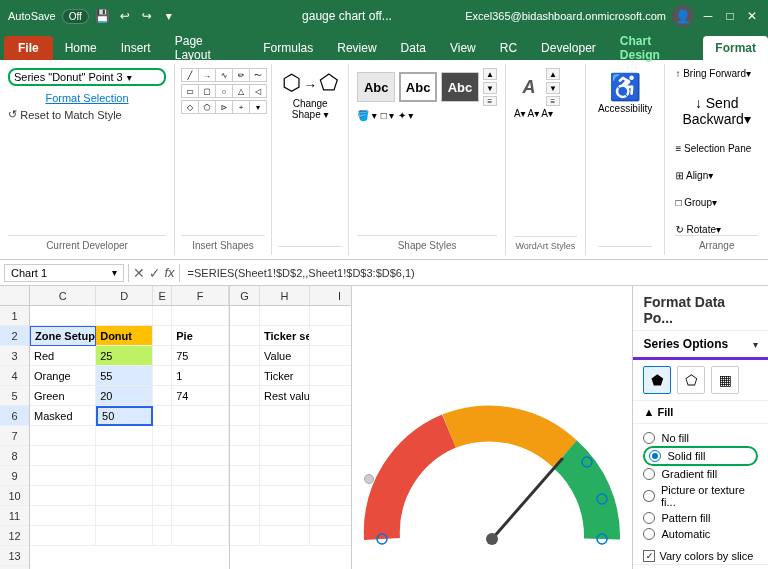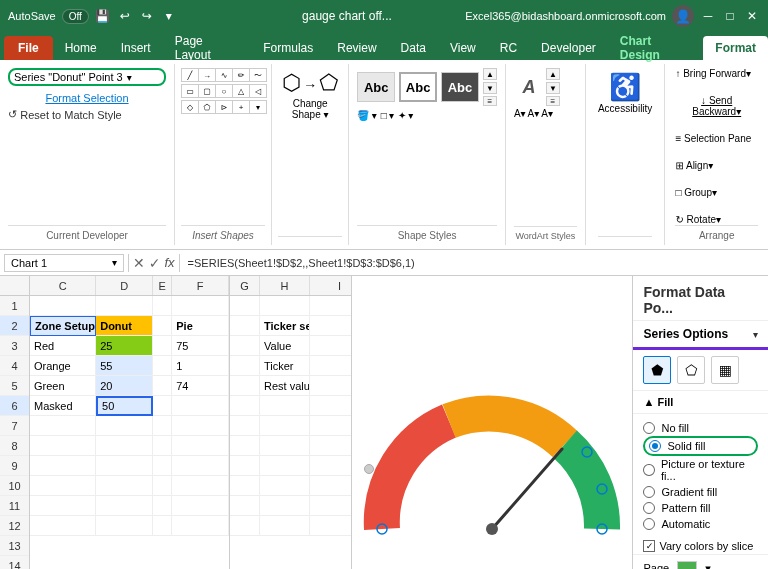--- a/index.html
+++ b/index.html
@@ -420,21 +420,21 @@
       <button class="shape-btn">△</button>
       <button class="shape-btn">◁</button>
     </div>
     <div style="display:grid;grid-template-columns:repeat(5,16px);gap:1px;">
       <button class="shape-btn">◇</button>
       <button class="shape-btn">⬠</button>
       <button class="shape-btn">⊳</button>
       <button class="shape-btn">+</button>
       <button class="shape-btn">▾</button>
     </div>
-    <div class="ribbon-section-label" style="margin-top:auto;font-style:italic;">Insert Shapes</div>
+    <div class="ribbon-section-label" style="margin-top:auto;">Insert Shapes</div>
   </div>
 
   <div class="change-shape-area">
     <div style="display:flex;flex-direction:column;align-items:center;padding:2px 4px;">
       <div style="font-size:22px;display:flex;gap:2px;">
         <span>⬡</span>
         <span style="font-size:14px;align-self:center;">→</span>
         <span>⬠</span>
       </div>
       <button style="font-size:10px;background:none;border:none;cursor:pointer;margin-top:2px;">Change<br>Shape ▾</button>
@@ -497,21 +497,21 @@
     <div style="display:flex;flex-direction:column;align-items:center;padding:4px 0;">
       <span style="font-size:26px;">♿</span>
       <button style="font-size:10px;background:none;border:none;cursor:pointer;">Accessibility</button>
     </div>
     <div class="ribbon-section-label"></div>
   </div>
 
   <div style="padding:4px 10px;display:flex;flex-direction:column;align-items:center;">
     <div style="display:flex;gap:16px;flex-wrap:wrap;max-width:90px;">
       <button style="font-size:10px;background:none;border:none;cursor:pointer;">↑ Bring Forward▾</button>
-      <button style="font-size:10px;background:none;border:none;cursor:pointer;text-decoration:underline;">↓ Send Backward▾</button>
+      <button style="font-size:14px;background:none;border:none;cursor:pointer;">↓ Send Backward▾</button>
       <button style="font-size:10px;background:none;border:none;cursor:pointer;">≡ Selection Pane</button>
       <button style="font-size:10px;background:none;border:none;cursor:pointer;">⊞ Align▾</button>
       <button style="font-size:10px;background:none;border:none;cursor:pointer;">□ Group▾</button>
       <button style="font-size:10px;background:none;border:none;cursor:pointer;">↻ Rotate▾</button>
     </div>
     <div class="ribbon-section-label" style="margin-top:auto;">Arrange</div>
   </div>
 
 </div>
 
@@ -573,21 +573,21 @@
 
         <div class="grid-row">
           <div class="cell header-cell" style="width:70px;background:#dbeafe;border:1px solid #2563eb;">Zone Setup</div>
           <div class="cell header-cell" style="width:60px;background:#ffc000;">Donut</div>
           <div class="cell" style="width:20px;"></div>
           <div class="cell header-cell" style="width:60px;">Pie</div>
         </div>
 
         <div class="grid-row">
           <div class="cell" style="width:70px;">Red</div>
-          <div class="cell" style="width:60px;background:#84cc16;">25</div>
+          <div class="cell" style="width:60px;background:#bef264;">25</div>
           <div class="cell" style="width:20px;"></div>
           <div class="cell" style="width:60px;">75</div>
         </div>
 
         <div class="grid-row">
           <div class="cell" style="width:70px;">Orange</div>
           <div class="cell" style="width:60px;background:#dbeafe;">55</div>
           <div class="cell" style="width:20px;"></div>
           <div class="cell" style="width:60px;">1</div>
         </div>
@@ -772,25 +772,25 @@
       </div>
 
       <div class="fill-option" style="border:2px solid #00a651;border-radius:10px;padding:2px 4px;">
         <div class="radio-btn selected">
             <div class="radio-inner"></div>
           </div>
         <span>Solid fill</span>
       </div>
       <div class="fill-option">
         <div class="radio-btn"></div>
-        <span>Picture or texture fi...</span>
+        <span>Gradient fill</span>
       </div>
       <div class="fill-option">
         <div class="radio-btn"></div>
-        <span>Gradient fill</span>
+        <span>Picture or texture fi...</span>
       </div>
       <div class="fill-option">
         <div class="radio-btn"></div>
         <span>Pattern fill</span>
       </div>
       <div class="fill-option">
         <div class="radio-btn"></div>
         <span>Automatic</span>
       </div>
     </div>

